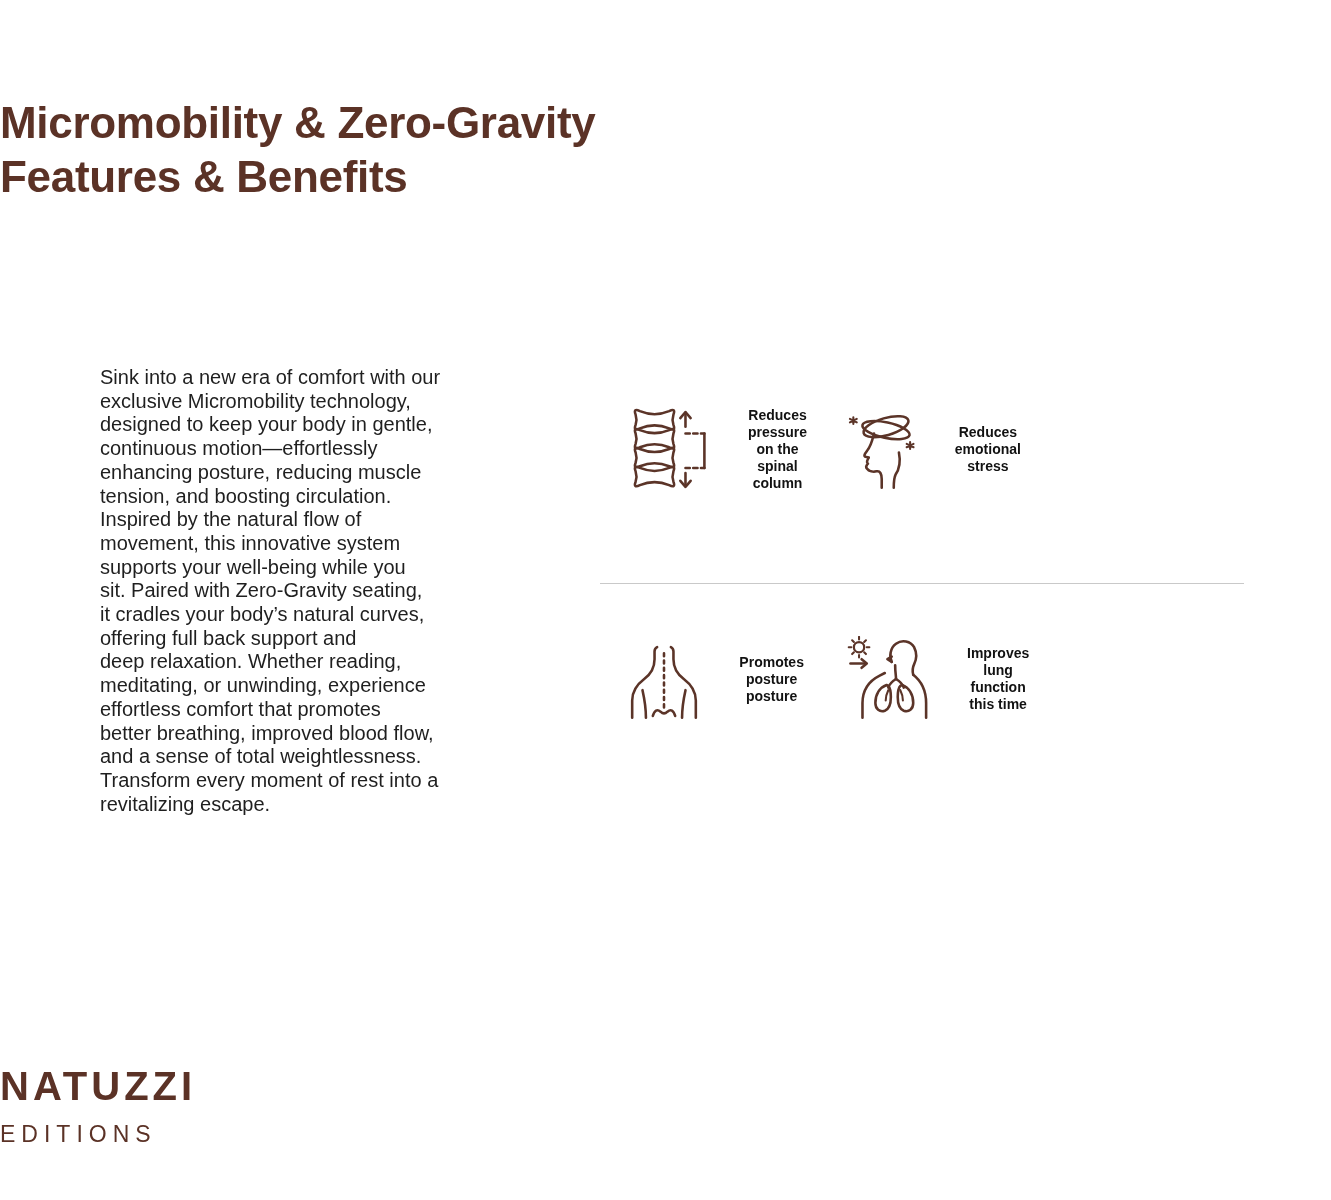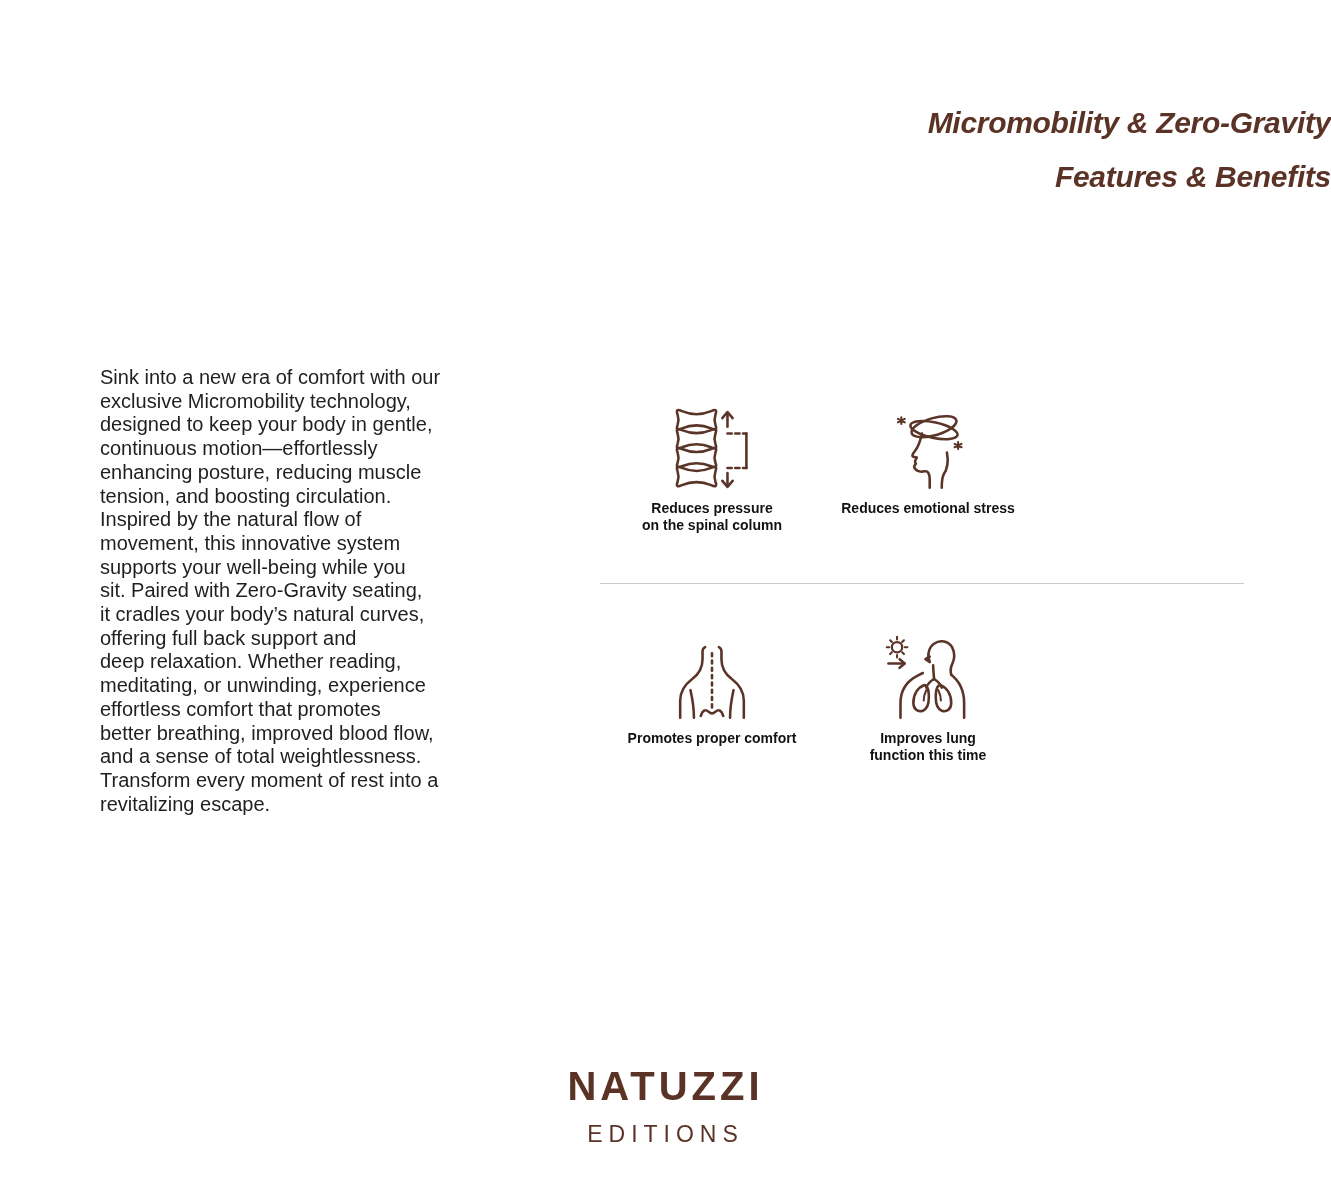--- a/index.html
+++ b/index.html
@@ -13,60 +13,59 @@
   html,body{background:#fff;}
   .page{
     position:relative;
     width:1331px;height:1200px;
     background:var(--bg);
     font-family:"Liberation Sans",sans-serif;
     overflow:hidden;
   }
   .title{
     position:absolute;top:96px;left:0;width:100%;
-    text-align:right;
-    font-size:30px;line-height:54px;font-weight:bold;
+    text-align:left;
+    font-size:44px;line-height:54px;font-weight:bold;
     color:var(--brand);
     letter-spacing:-0.3px;
     white-space:pre-line;
-    font-style:italic;
   }
   .intro{
     position:absolute;left:100px;top:366px;width:460px;
     font-size:20px;line-height:23.7px;
     color:var(--text);
     white-space:pre-line;
   }
   .feature-row{
     position:absolute;left:604px;width:648px;
     display:grid;grid-template-columns:repeat(3,216px);
   }
   .row-1{top:398px;}
   .row-2{top:628px;}
   .feature{
-    display:flex;flex-direction:column;align-items:center;
+    display:flex;flex-direction:row;align-items:center;
   }
   .icon-box{
     height:94px;width:100%;
     display:flex;align-items:flex-end;justify-content:center;
   }
   .icon-box svg{display:block;}
   .caption{
     margin-top:8px;
     font-size:14px;line-height:17px;font-weight:bold;
     color:#121212;text-align:center;
     white-space:pre-line;
   }
   .divider{
     position:absolute;left:600px;top:583px;width:644px;height:1px;
     background:var(--divider);
   }
   .logo{
     position:absolute;top:1064px;left:0;width:100%;
-    text-align:center;color:var(--brand);
+    text-align:left;color:var(--brand);
   }
   .logo .brand{
     font-size:40px;line-height:44px;font-weight:bold;
     letter-spacing:4px;
   }
   .logo .sub{
     margin-top:13px;
     font-size:23px;line-height:26px;font-weight:normal;
     letter-spacing:6px;
   }
@@ -148,21 +147,21 @@
       <div class="icon-box">
         <svg class="ic" width="86" height="86" viewBox="0 0 100 100">
           <path d="M13,95 L13,75 C13,63 19,56 27,50 C35,44 39,37 39,27 L39,18 C39,16 40,14 42,13"></path>
           <path d="M87,95 L87,75 C87,63 81,56 73,50 C65,44 61,37 61,27 L61,18 C61,16 60,14 58,13"></path>
           <path d="M29,95 C29,82 27,72 25,63"></path>
           <path d="M71,95 C71,82 73,72 75,63"></path>
           <path d="M37,93 Q40,83 46,88 Q50,92 54,88 Q60,83 63,93"></path>
           <path class="dots" d="M50,20 V84"></path>
         </svg>
       </div>
-      <div class="caption">Promotes proper comfort</div>
+      <div class="caption">Promotes posture posture</div>
     </div>
 
 
     <div class="feature">
       <div class="icon-box">
         <svg class="ic" width="86" height="86" viewBox="0 0 100 100">
           <path d="M52,30 C49,24 50,14 57,9 C64,4 74,6 78,13 C81,19 81,27 78,33 C76,37 76,41 77,45"></path>
           <path d="M52,30 L47,27 L52,24"></path>
           <path d="M77,45 C86,52 92,62 92,78 L92,95"></path>
           <path d="M18,95 L18,78 C18,62 26,52 38,46 L44,43"></path>

